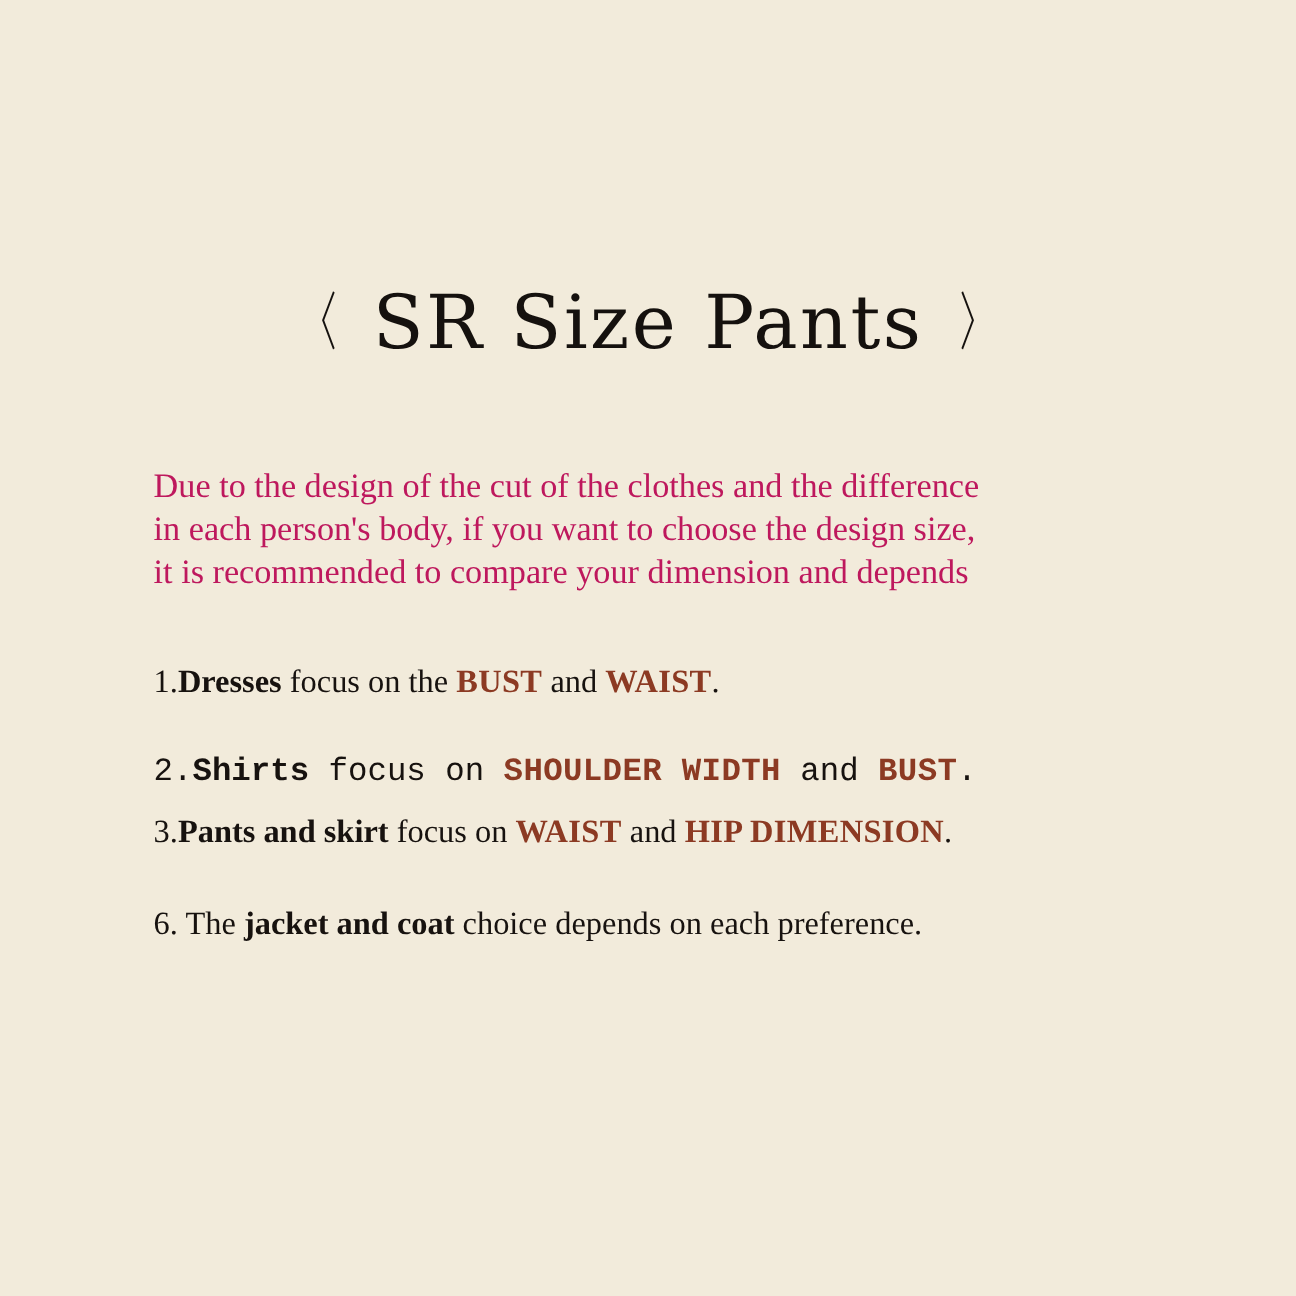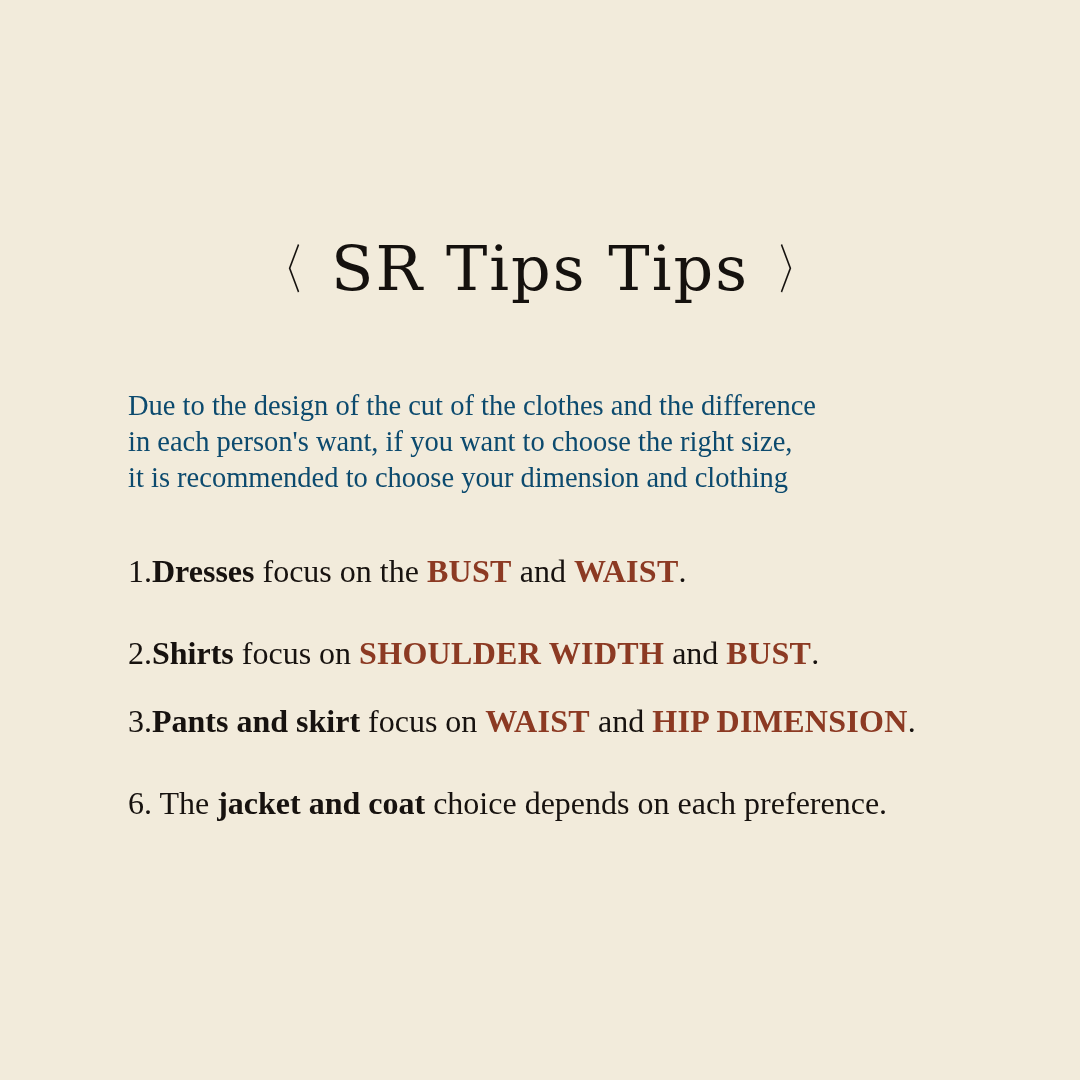--- a/index.html
+++ b/index.html
@@ -49,67 +49,67 @@
   }
   .body-block {
     position: absolute;
     top: 388px;
     left: 128px;
     width: 840px;
   }
   .intro {
     font-size: 28.5px;
     line-height: 1.26;
-    color: #0c4a6e;
+    color: #be185d;
     margin: 0;
   }
   .intro div {
     white-space: nowrap;
   }
   .tips {
     margin: 0;
     padding: 0;
     list-style: none;
   }
   .tip {
-    font-size: 32px;
+    font-size: 27px;
     line-height: 1.2;
     color: #17120f;
     white-space: nowrap;
   }
   .tip-1 { margin-top: 56px; }
-  .tip-2 { margin-top: 44px; }
-  .tip-3 { margin-top: 29px; }
+  .tip-2 { margin-top: 44px; font-family: Liberation Mono, monospace; }
+  .tip-3 { margin-top: 16px; }
   .tip-4 { margin-top: 44px; }
   .b {
     font-weight: bold;
   }
   .hl {
     font-weight: bold;
     color: #8c3a23;
     letter-spacing: 0.3px;
   }
 </style>
 </head>
 <body>
 
 <div class="page">
 
   <div class="title-row">
     <span class="orn">〈</span>
-    <span class="title-text">SR Tips Tips</span>
+    <span class="title-text">SR Size Pants</span>
     <span class="orn">〉</span>
   </div>
 
   <div class="body-block">
 
     <div class="intro">
       <div>Due to the design of the cut of the clothes and the difference</div>
-      <div>in each person's want, if you want to choose the right size,</div>
-      <div>it is recommended to choose your dimension and clothing</div>
+      <div>in each person's body, if you want to choose the design size,</div>
+      <div>it is recommended to compare your dimension and depends</div>
     </div>
 
     <ul class="tips">
 
       <li class="tip tip-1">
         <span>1.</span><span class="b">Dresses</span><span> focus on the </span><span class="hl">BUST</span><span> and </span><span class="hl">WAIST</span><span>.</span>
       </li>
 
       <li class="tip tip-2">
         <span>2.</span><span class="b">Shirts</span><span> focus on </span><span class="hl">SHOULDER WIDTH</span><span> and </span><span class="hl">BUST</span><span>.</span>

